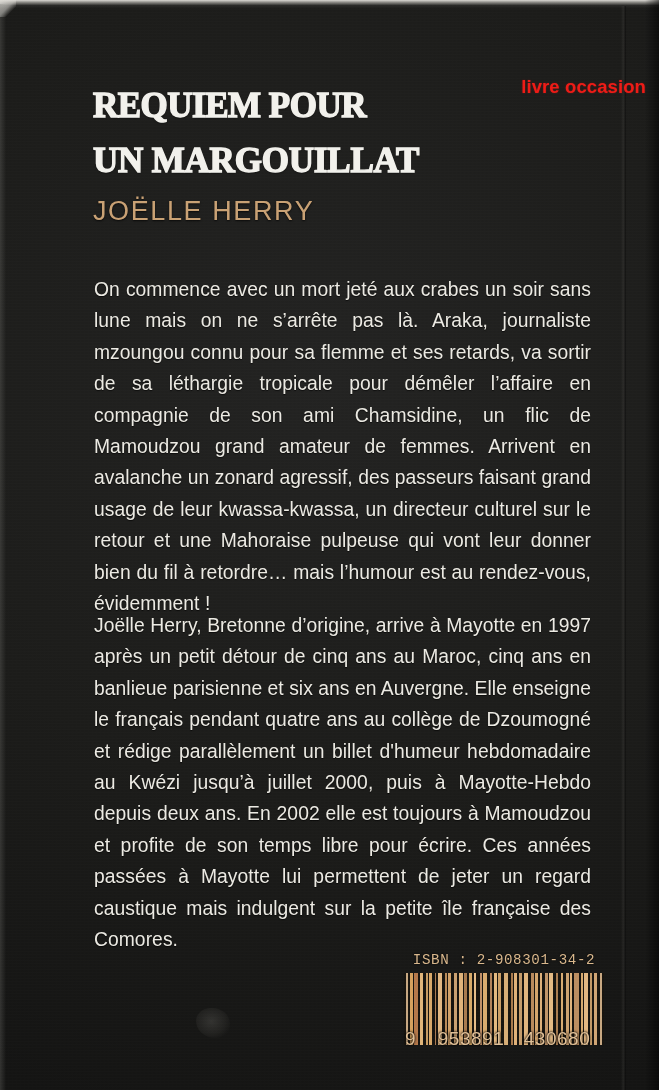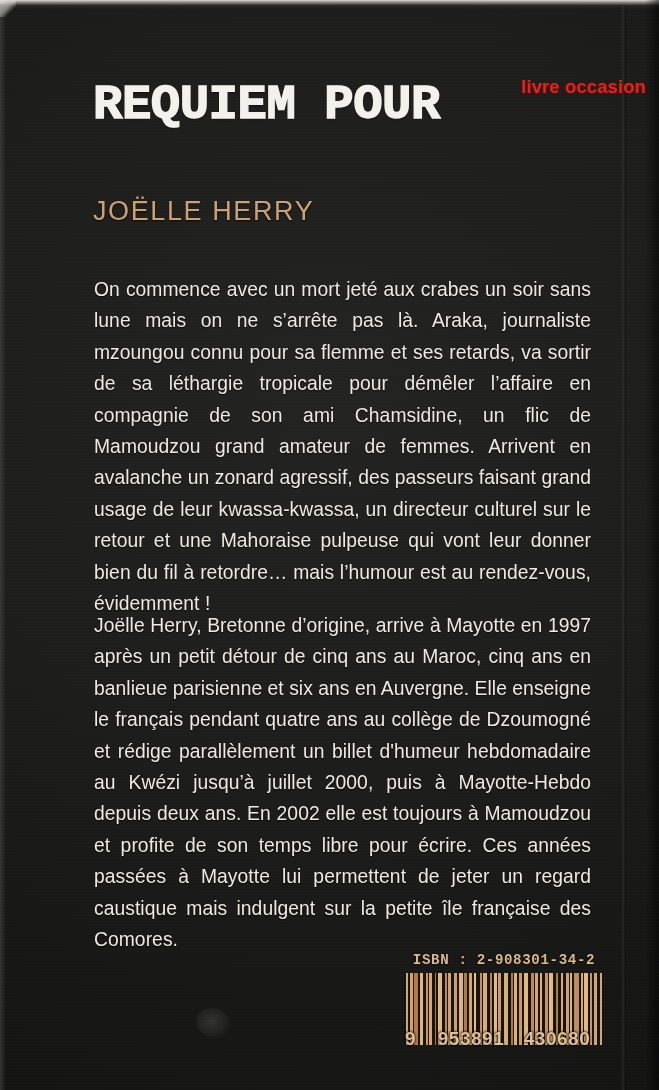--- a/index.html
+++ b/index.html
@@ -102,23 +102,23 @@
 
   
   .title-block {
     position: absolute;
     left: 93px;
     top: 78px;
     right: 40px;
   }
   .title-line {
     color: #f2f1ec;
-    font-family: Liberation Mono, monospace;
+    font-family: Liberation Serif, serif;
     font-weight: 700;
-    font-size: 49px;
+    font-size: 35px;
     line-height: 55px;
     letter-spacing: -0.5px;
     white-space: nowrap;
     text-shadow: 0 1px 2px rgba(0,0,0,.8);
     -webkit-text-stroke: 1.4px #f2f1ec;
   }
   .title-line.l2 {
     letter-spacing: -0.2px;
   }
 
@@ -171,21 +171,20 @@
     text-shadow: 0 1px 1px rgba(0,0,0,.65);
   }
   .bio p { margin: 0; }
 
   
   .barcode-block {
     position: absolute;
     left: 404px;
     top: 952px;
     width: 200px;
-    font-weight: bold;
   }
   .isbn-text {
     color: #d9b78c;
     font-family: "Liberation Mono", "DejaVu Sans Mono", monospace;
     font-size: 14.2px;
     letter-spacing: .6px;
     text-align: center;
     margin-bottom: 5px;
     white-space: nowrap;
     text-shadow: 0 0 2px rgba(0,0,0,.9);
@@ -241,20 +240,21 @@
   <div class="edge-top-corner"></div>
   <div class="edge-left"></div>
   <div class="edge-right"></div>
   <div class="crease"></div>
   <div class="scuff"></div>
 
   <div class="watermark">livre occasion</div>
 
   <div class="title-block">
     <div class="title-line l1">REQUIEM POUR</div>
+    <div class="title-line l2">UN MARGOUILLAT</div>
   </div>
 
   <div class="author">JOËLLE HERRY</div>
 
   <div class="blurb">
     <p>On commence avec un mort jeté aux crabes un soir sans lune mais on ne s’arrête pas là. Araka, journaliste mzoungou connu pour sa flemme et ses retards, va sortir de sa léthargie tropicale pour démêler l’affaire en compagnie de son ami Chamsidine, un flic de Mamoudzou grand amateur de femmes. Arrivent en avalanche un zonard agressif, des passeurs faisant grand usage de leur kwassa-kwassa, un directeur culturel sur le retour et une Mahoraise pulpeuse qui vont leur donner bien du fil à retordre… mais l’humour est au rendez-vous, évidemment !</p>
   </div>
 
   <div class="bio">
     <p>Joëlle Herry, Bretonne d’origine, arrive à Mayotte en 1997 après un petit détour de cinq ans au Maroc, cinq ans en banlieue parisienne et six ans en Auvergne. Elle enseigne le français pendant quatre ans au collège de Dzoumogné et rédige parallèlement un billet d'humeur hebdomadaire au Kwézi jusqu’à juillet 2000, puis à Mayotte-Hebdo depuis deux ans. En 2002 elle est toujours à Mamoudzou et profite de son temps libre pour écrire. Ces années passées à Mayotte lui permettent de jeter un regard caustique mais indulgent sur la petite île française des Comores.</p>

